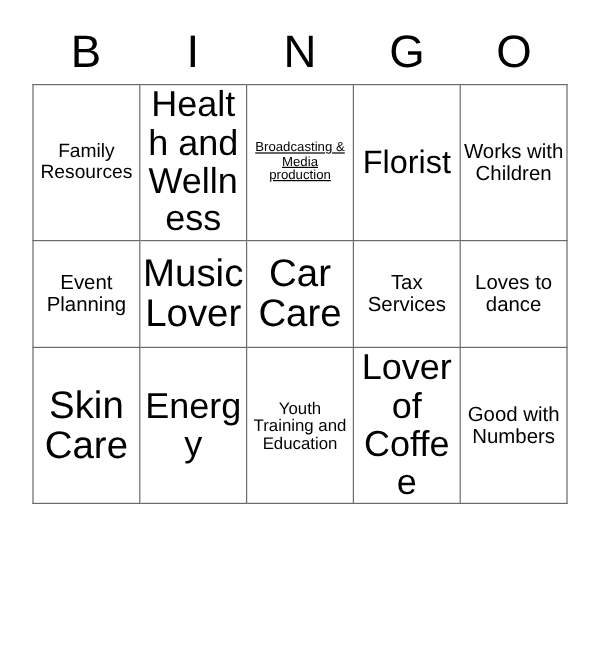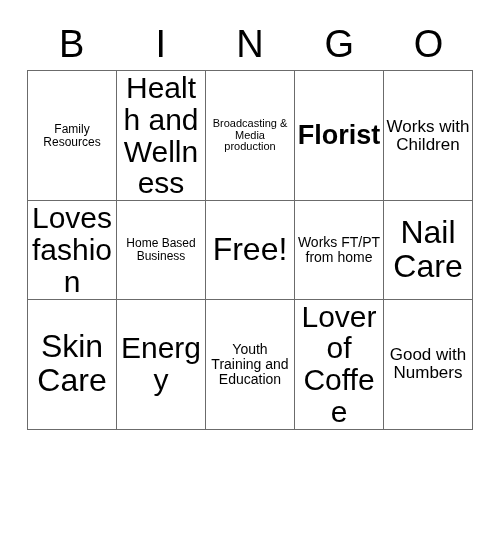--- a/index.html
+++ b/index.html
@@ -48,26 +48,26 @@
     border: 1px solid #6b6b6b;
     width: 20%;
     padding: 1px 2px;
     text-align: center;
     vertical-align: middle;
     color: #000000;
     line-height: 1.06;
     overflow: hidden;
     word-wrap: break-word;
   }
-  .s-xxs { font-size: 11px; line-height: 1.18; }
+  .s-xxs { font-size: 11px; line-height: 1.18; text-decoration: underline; }
   .s-xs  { font-size: 14px; line-height: 1.14; }
-  .s-sm  { font-size: 12px; line-height: 1.12; margin-left: 39px; }
+  .s-sm  { font-size: 16px; line-height: 1.12; margin-left: 39px; }
   .s-md  { font-size: 17px; line-height: 1.10; }
   .s-lg  { font-size: 30px; line-height: 1.08; }
-  .s-xl  { font-size: 27px; line-height: 1.06; font-weight: bold; }
+  .s-xl  { font-size: 27px; line-height: 1.06; }
   .s-xxl { font-size: 32px; line-height: 1.04; }
 </style>
 </head>
 <body>
 
 <div class="card">
 
   <div class="header-row">
     <div class="header-cell">B</div>
     <div class="header-cell">I</div>
@@ -79,25 +79,25 @@
   <table class="grid">
     <tbody>
       <tr>
         <td class="s-sm">Family Resources</td>
         <td class="s-lg">Health and Wellness</td>
         <td class="s-xxs">Broadcasting &amp; Media production</td>
         <td class="s-xl">Florist</td>
         <td class="s-md">Works with Children</td>
       </tr>
       <tr>
-        <td class="s-lg">Loves fashion</td>
-        <td class="s-sm">Home Based Business</td>
-        <td class="s-xxl">Free!</td>
-        <td class="s-xs">Works FT/PT from home</td>
-        <td class="s-xxl">Nail Care</td>
+        <td class="s-md">Event Planning</td>
+        <td class="s-xxl">Music Lover</td>
+        <td class="s-xxl">Car Care</td>
+        <td class="s-md">Tax Services</td>
+        <td class="s-md">Loves to dance</td>
       </tr>
       <tr>
         <td class="s-xxl">Skin Care</td>
         <td class="s-lg">Energy</td>
         <td class="s-xs">Youth Training and Education</td>
         <td class="s-lg">Lover of Coffee</td>
         <td class="s-md">Good with Numbers</td>
       </tr>
     </tbody>
   </table>

